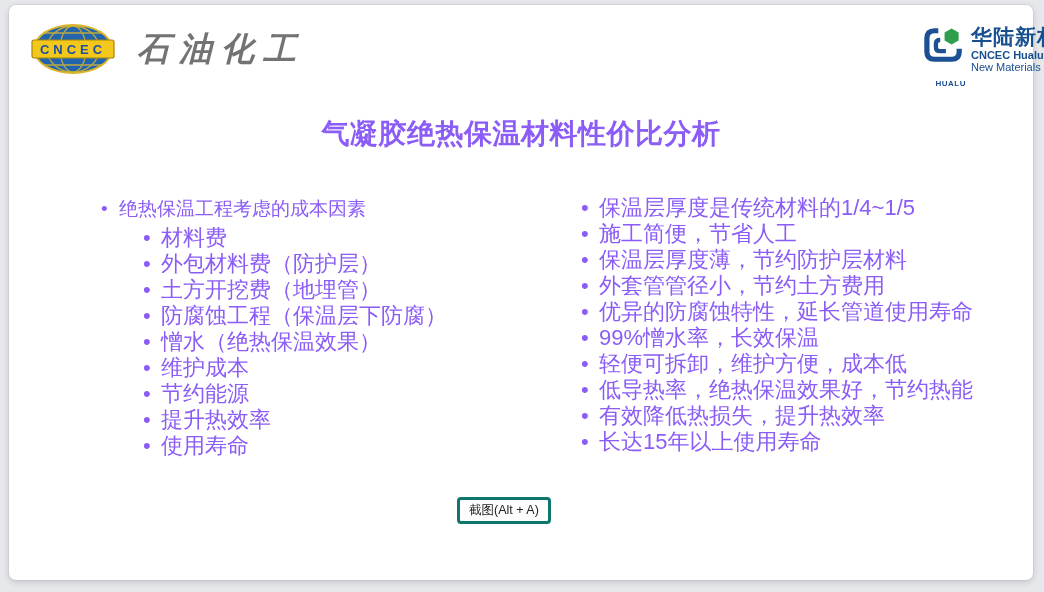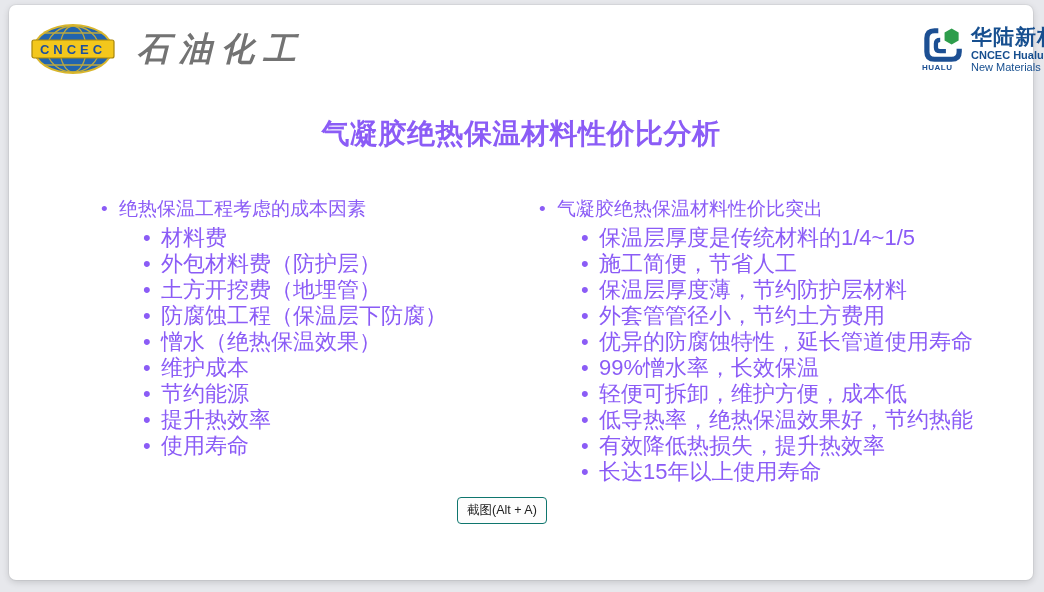--- a/index.html
+++ b/index.html
@@ -15,21 +15,21 @@
     box-shadow:0 2px 7px rgba(0,0,0,.16),0 0 0 1px rgba(0,0,0,.04);
   }
   
   .cncec-logo{position:absolute;left:22px;top:17px;width:84px;height:54px;}
   .brand-calligraphy{
     position:absolute;left:128px;top:22px;
     font-size:33px;font-weight:bold;font-style:italic;
     color:#737373;letter-spacing:9px;white-space:nowrap;
   }
   .hualu{position:absolute;left:913px;top:21px;display:flex;gap:5px;}
-  .hualu-iconblock{display:flex;flex-direction:column;align-items:flex-start;}
+  .hualu-iconblock{display:flex;flex-direction:column;align-items:flex-end;gap:16px;}
   .hualu-name{font-size:8px;font-weight:bold;color:#1c4f93;letter-spacing:.5px;margin-top:-1px;}
   .hualu-text{display:flex;flex-direction:column;line-height:1.05;}
   .hualu-cn{font-size:21px;font-weight:bold;color:#174f8f;letter-spacing:1px;white-space:nowrap;}
   .hualu-en1{font-size:11px;font-weight:bold;color:#174f8f;margin-top:2px;white-space:nowrap;}
   .hualu-en2{font-size:11px;color:#174f8f;white-space:nowrap;}
   
   .title{
     position:absolute;left:0;top:110px;width:100%;
     text-align:center;font-size:28px;font-weight:600;color:#8b5cf6;
     letter-spacing:.5px;
@@ -39,21 +39,21 @@
   .col-left{left:90px;width:430px;}
   .col-right{left:528px;width:470px;}
   .li{position:relative;padding-left:20px;white-space:nowrap;}
   .li::before{content:"\2022";position:absolute;left:2px;top:0;}
   .l1{font-size:19px;line-height:28px;margin-bottom:2px;}
   .l2{font-size:22px;line-height:26px;margin-left:42px;}
   
   .snip-btn{
     position:absolute;left:448px;top:492px;height:27px;
     padding:0 9px;font-size:12.5px;color:#222;
-    background:#fdfdfd;border:1px solid #0f766e;border-radius:4px;
+    background:#fdfdfd;border:3px solid #0f766e;border-radius:4px;
     box-shadow:0 0 0 2px rgba(255,255,255,.65);
     font-family:"Liberation Sans","DejaVu Sans",sans-serif;
     cursor:pointer;
   }
 </style>
 </head>
 <body>
 
 <div class="slide">
 
@@ -104,21 +104,20 @@
     <div class="li l2">土方开挖费（地埋管）</div>
     <div class="li l2">防腐蚀工程（保温层下防腐）</div>
     <div class="li l2">憎水（绝热保温效果）</div>
     <div class="li l2">维护成本</div>
     <div class="li l2">节约能源</div>
     <div class="li l2">提升热效率</div>
     <div class="li l2">使用寿命</div>
   </div>
 
   <div class="bullets col-right">
-    <div class="li l1">气凝胶绝热保温材料性价比突出</div>
     <div class="li l2">保温层厚度是传统材料的1/4~1/5</div>
     <div class="li l2">施工简便，节省人工</div>
     <div class="li l2">保温层厚度薄，节约防护层材料</div>
     <div class="li l2">外套管管径小，节约土方费用</div>
     <div class="li l2">优异的防腐蚀特性，延长管道使用寿命</div>
     <div class="li l2">99%憎水率，长效保温</div>
     <div class="li l2">轻便可拆卸，维护方便，成本低</div>
     <div class="li l2">低导热率，绝热保温效果好，节约热能</div>
     <div class="li l2">有效降低热损失，提升热效率</div>
     <div class="li l2">长达15年以上使用寿命</div>

